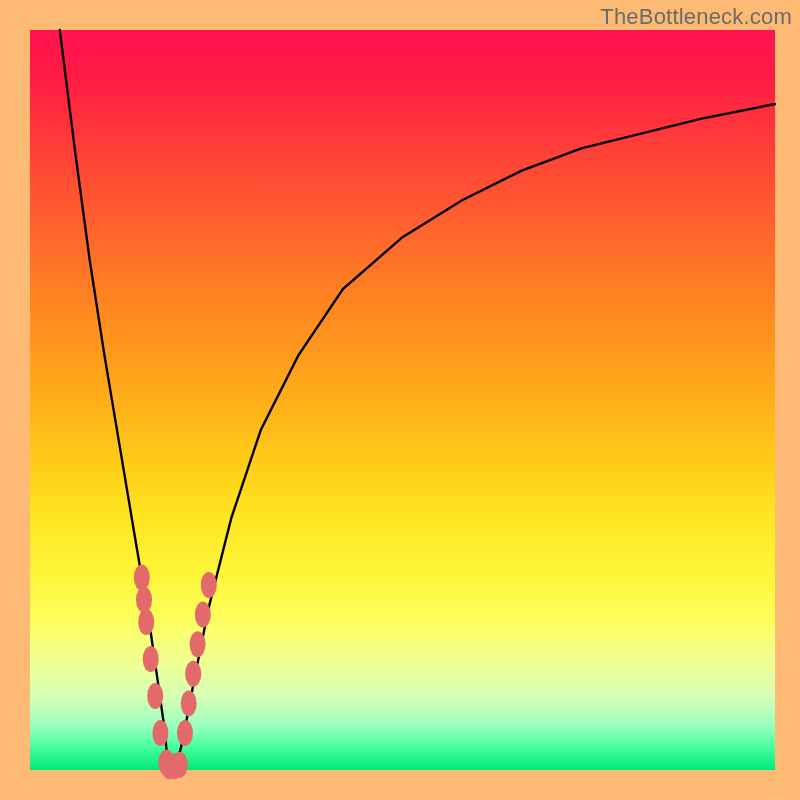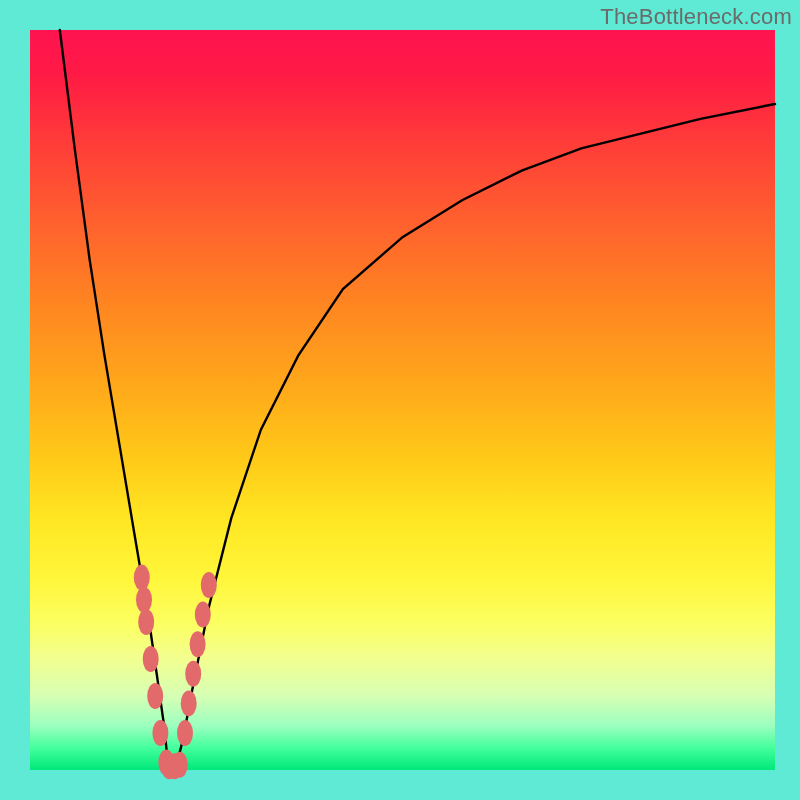--- a/index.html
+++ b/index.html
@@ -10,21 +10,21 @@
     overflow: hidden;
     background: #000;
     font-family: Arial, Helvetica, sans-serif;
   }
   .frame {
     position: absolute;
     left: 0;
     top: 0;
     width: 800px;
     height: 800px;
-    background: #5eead4;
+    background: #fdba74;
   }
   .plot {
     position: absolute;
     left: 30px;
     top: 30px;
     width: 745px;
     height: 740px;
     
     background: linear-gradient(
       to bottom,

